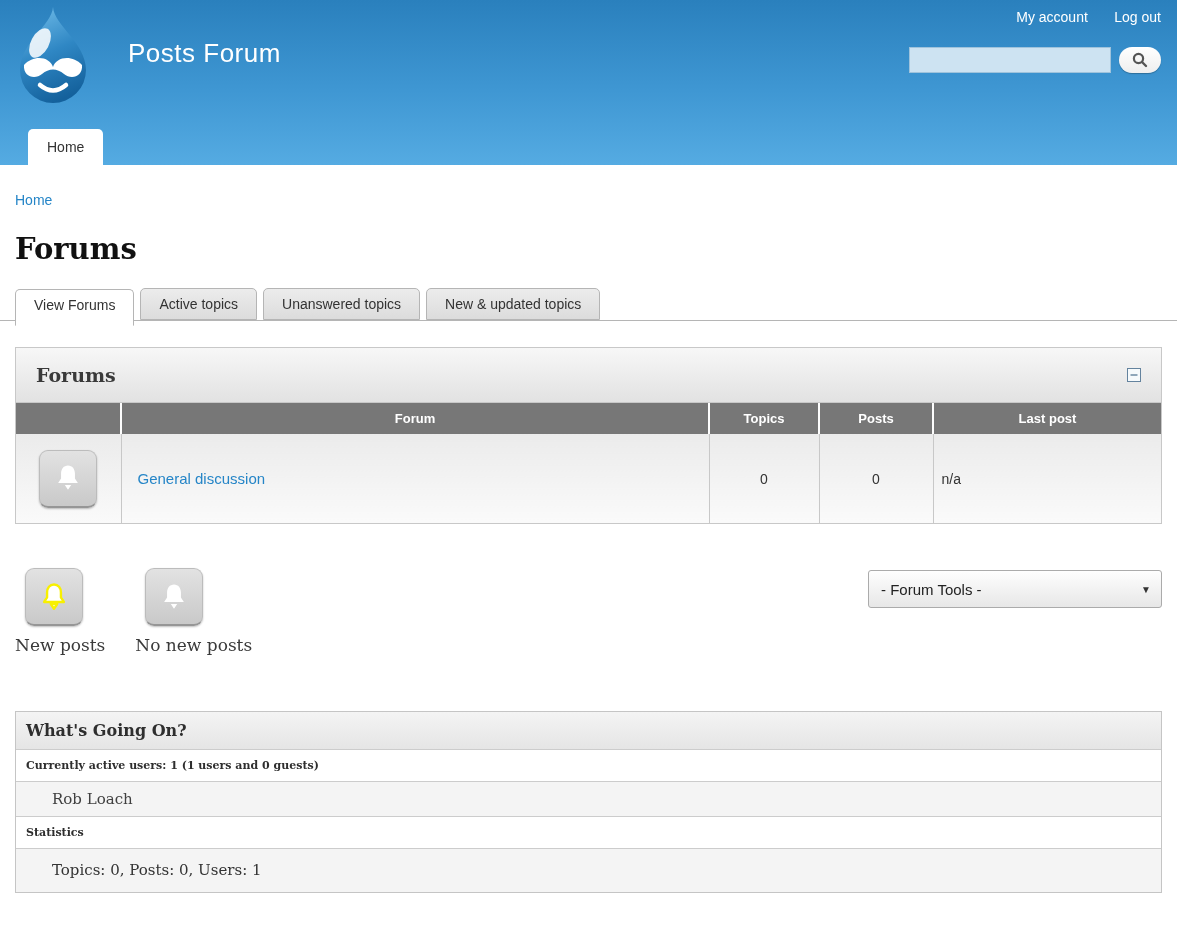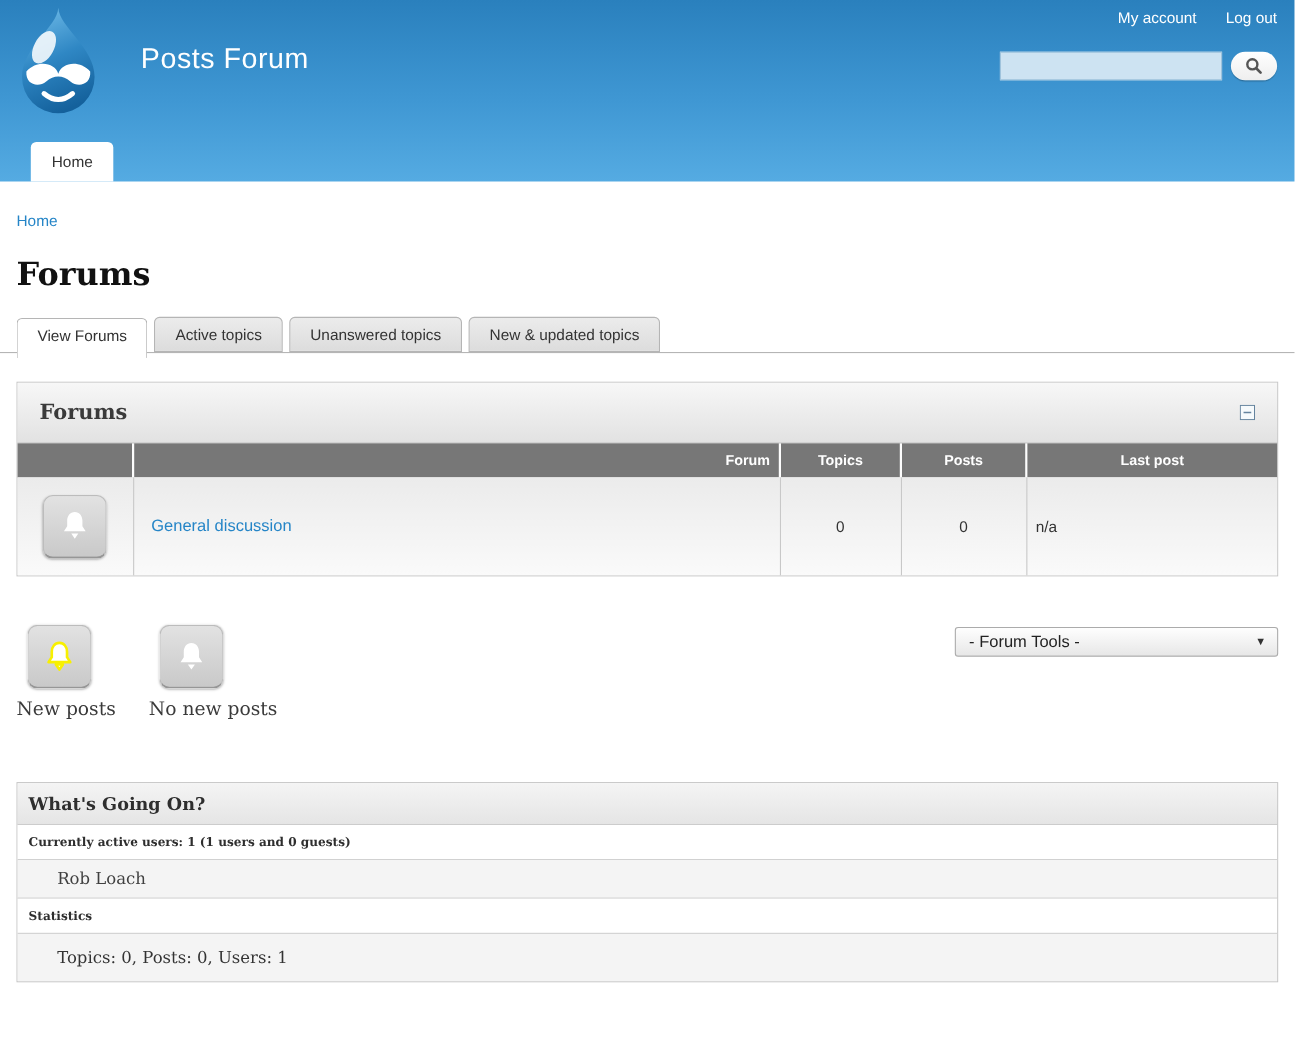--- a/index.html
+++ b/index.html
@@ -78,21 +78,21 @@
   }
   .collapse-btn { cursor: pointer; line-height: 0; }
 
   table.forums { width: 100%; border-collapse: collapse; table-layout: fixed; }
   table.forums th {
     background: #777777; color: #ffffff; font-size: 13px; font-weight: bold;
     padding: 8px; height: 31px; border-left: 2px solid #fdfdfd;
   }
   table.forums th:first-child { border-left: none; }
   th.col-icon { width: 105px; }
-  th.col-forum { text-align: right; padding-left: 16px; }
+  th.col-forum { text-align: center; padding-left: 16px; }
   th.col-topics { width: 110px; }
   th.col-posts { width: 114px; }
   th.col-last { width: 228px; }
   table.forums td {
     background: linear-gradient(#ebebeb, #fafafa);
     height: 89px; vertical-align: middle;
     border-left: 1px solid #c8c8c8; font-size: 14px; color: #333;
   }
   table.forums td:first-child { border-left: none; }
   td.cell-icon { text-align: center; }
@@ -114,21 +114,21 @@
     margin: 44px 15px 0; display: flex;
     justify-content: space-between; align-items: flex-start;
   }
   .legend { display: flex; }
   .legend-item { margin-right: 30px; }
   .legend-item .icon-btn { margin-left: 10px; }
   .legend-label {
     font-family: "DejaVu Serif", serif; font-size: 17px; color: #3a3a3a; margin-top: 9px;
   }
   .forum-tools {
-    width: 294px; height: 27px; margin-top: 2px;
+    width: 294px; height: 38px; margin-top: 2px;
     border: 1px solid #ababab; border-radius: 3px;
     background: linear-gradient(#fefefe, #e7e7e7);
     display: flex; align-items: center; justify-content: space-between;
     padding: 0 10px 0 12px; font-size: 15px; color: #222; cursor: pointer;
   }
   .forum-tools .arrow { font-size: 10px; color: #333; }
 
   
   .wgo-panel { margin-top: 56px; border-color: #c5c5c5; }
   .wgo-header {

